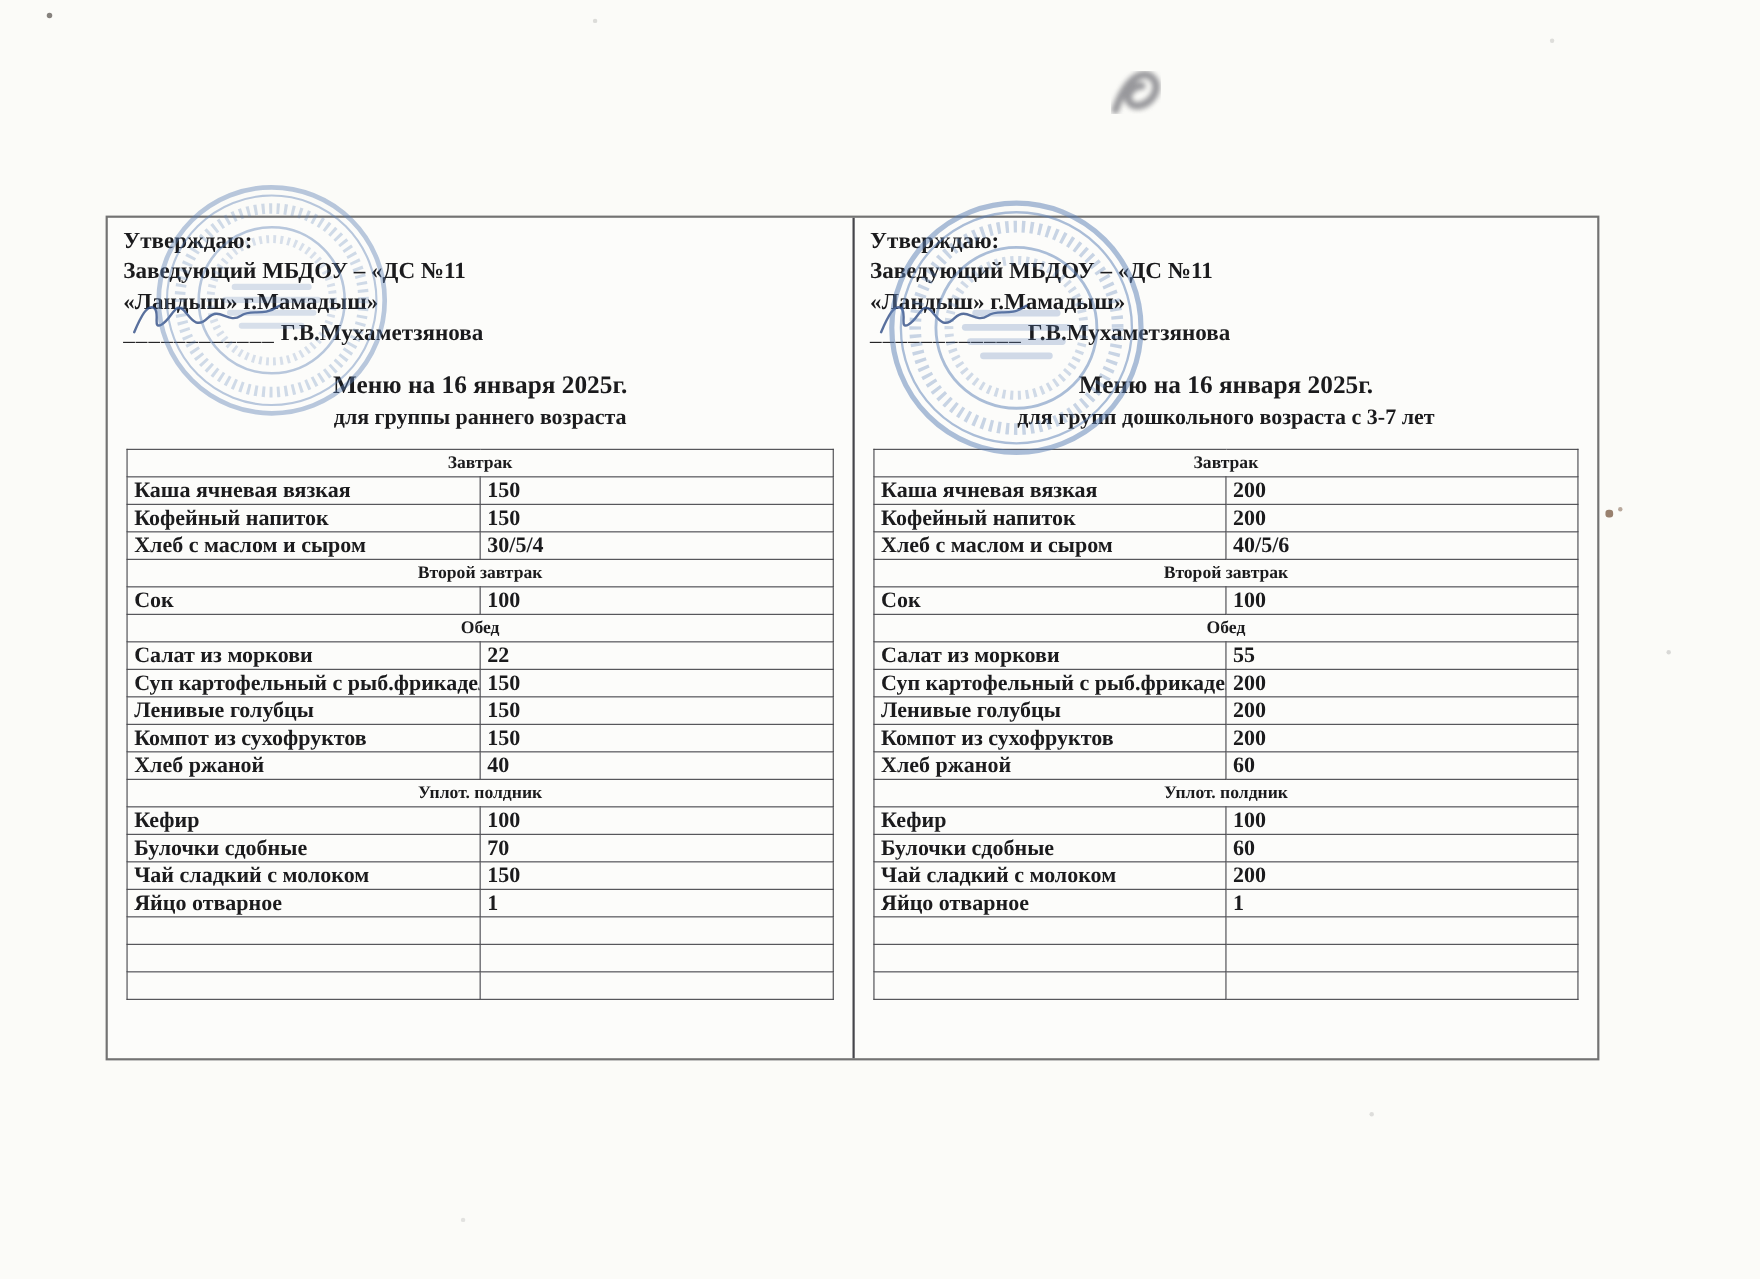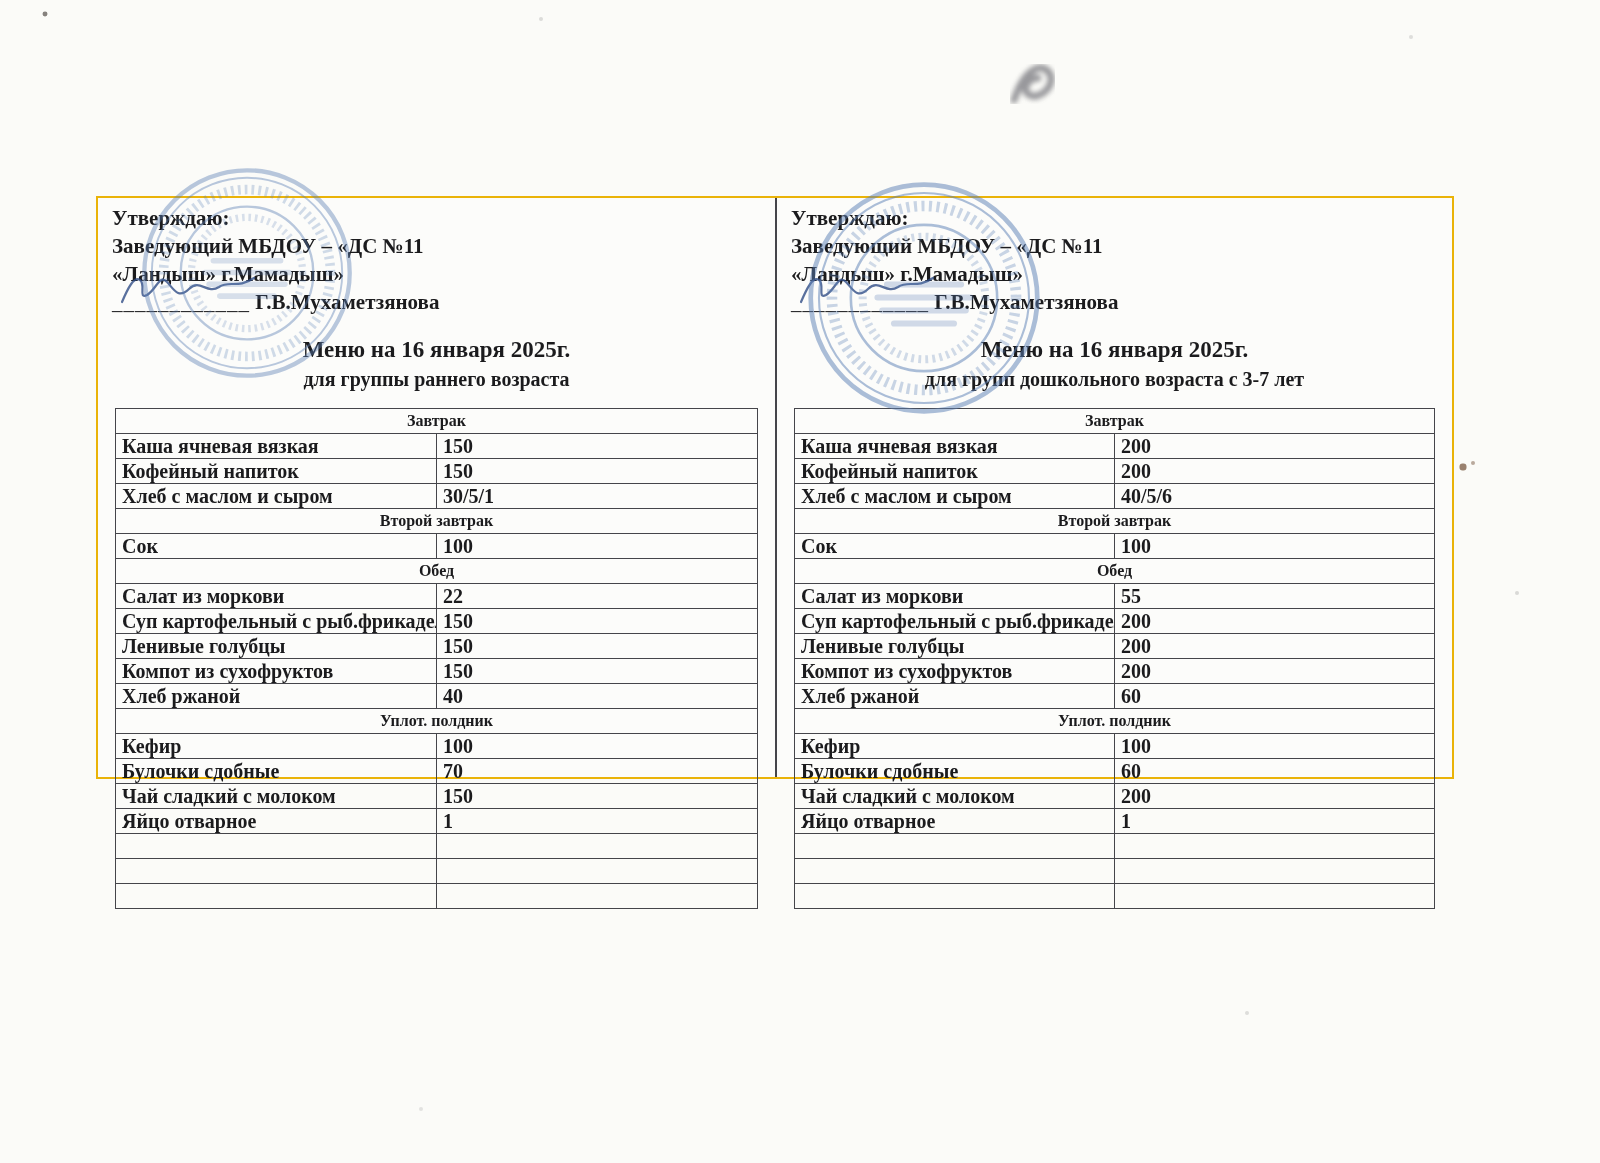--- a/index.html
+++ b/index.html
@@ -3,22 +3,22 @@
 <meta charset="utf-8">
 <style>
   html,body{margin:0;padding:0;}
   body{
     width:1600px;height:1163px;position:relative;overflow:hidden;
     background:#fbfbf8;
     font-family:"Liberation Serif","DejaVu Serif",serif;
     color:#1b1b1d;
   }
   .document{
-    position:absolute;left:96px;top:196px;width:1358px;height:583px;
-    border:2px solid #eab308;display:flex;box-sizing:border-box;
+    position:absolute;left:96px;top:196px;width:1358px;height:768px;
+    border:2px solid #737373;display:flex;box-sizing:border-box;
     background:rgba(255,255,255,.35);
     justify-content:center;
   }
   .panel{width:50%;position:relative;box-sizing:border-box;padding:6px 14px 0 14px;}
   .panel.right{border-left:2px solid #45454a;}
   .approval{font-size:21px;font-weight:700;line-height:28px;white-space:nowrap;}
   .sig-row{position:relative;}
   .sig-underline{letter-spacing:1px;font-weight:400;}
   .signature-scribble{position:absolute;left:2px;top:-26px;width:150px;height:58px;z-index:3;pointer-events:none;color:var(--signature-ink,#2f4c86);}
   .title-block{text-align:center;margin-top:20px;line-height:1.25;}
@@ -125,21 +125,21 @@
           <tr>
             <td class="dish">Каша ячневая вязкая</td>
             <td class="amount">150</td>
           </tr>
           <tr>
             <td class="dish">Кофейный напиток</td>
             <td class="amount">150</td>
           </tr>
           <tr>
             <td class="dish">Хлеб с маслом и сыром</td>
-            <td class="amount">30/5/1</td>
+            <td class="amount">30/5/4</td>
           </tr>
           <tr>
             <td class="section-header" colspan="2">Второй завтрак</td>
           </tr>
           <tr>
             <td class="dish">Сок</td>
             <td class="amount">100</td>
           </tr>
           <tr>
             <td class="section-header" colspan="2">Обед</td>

